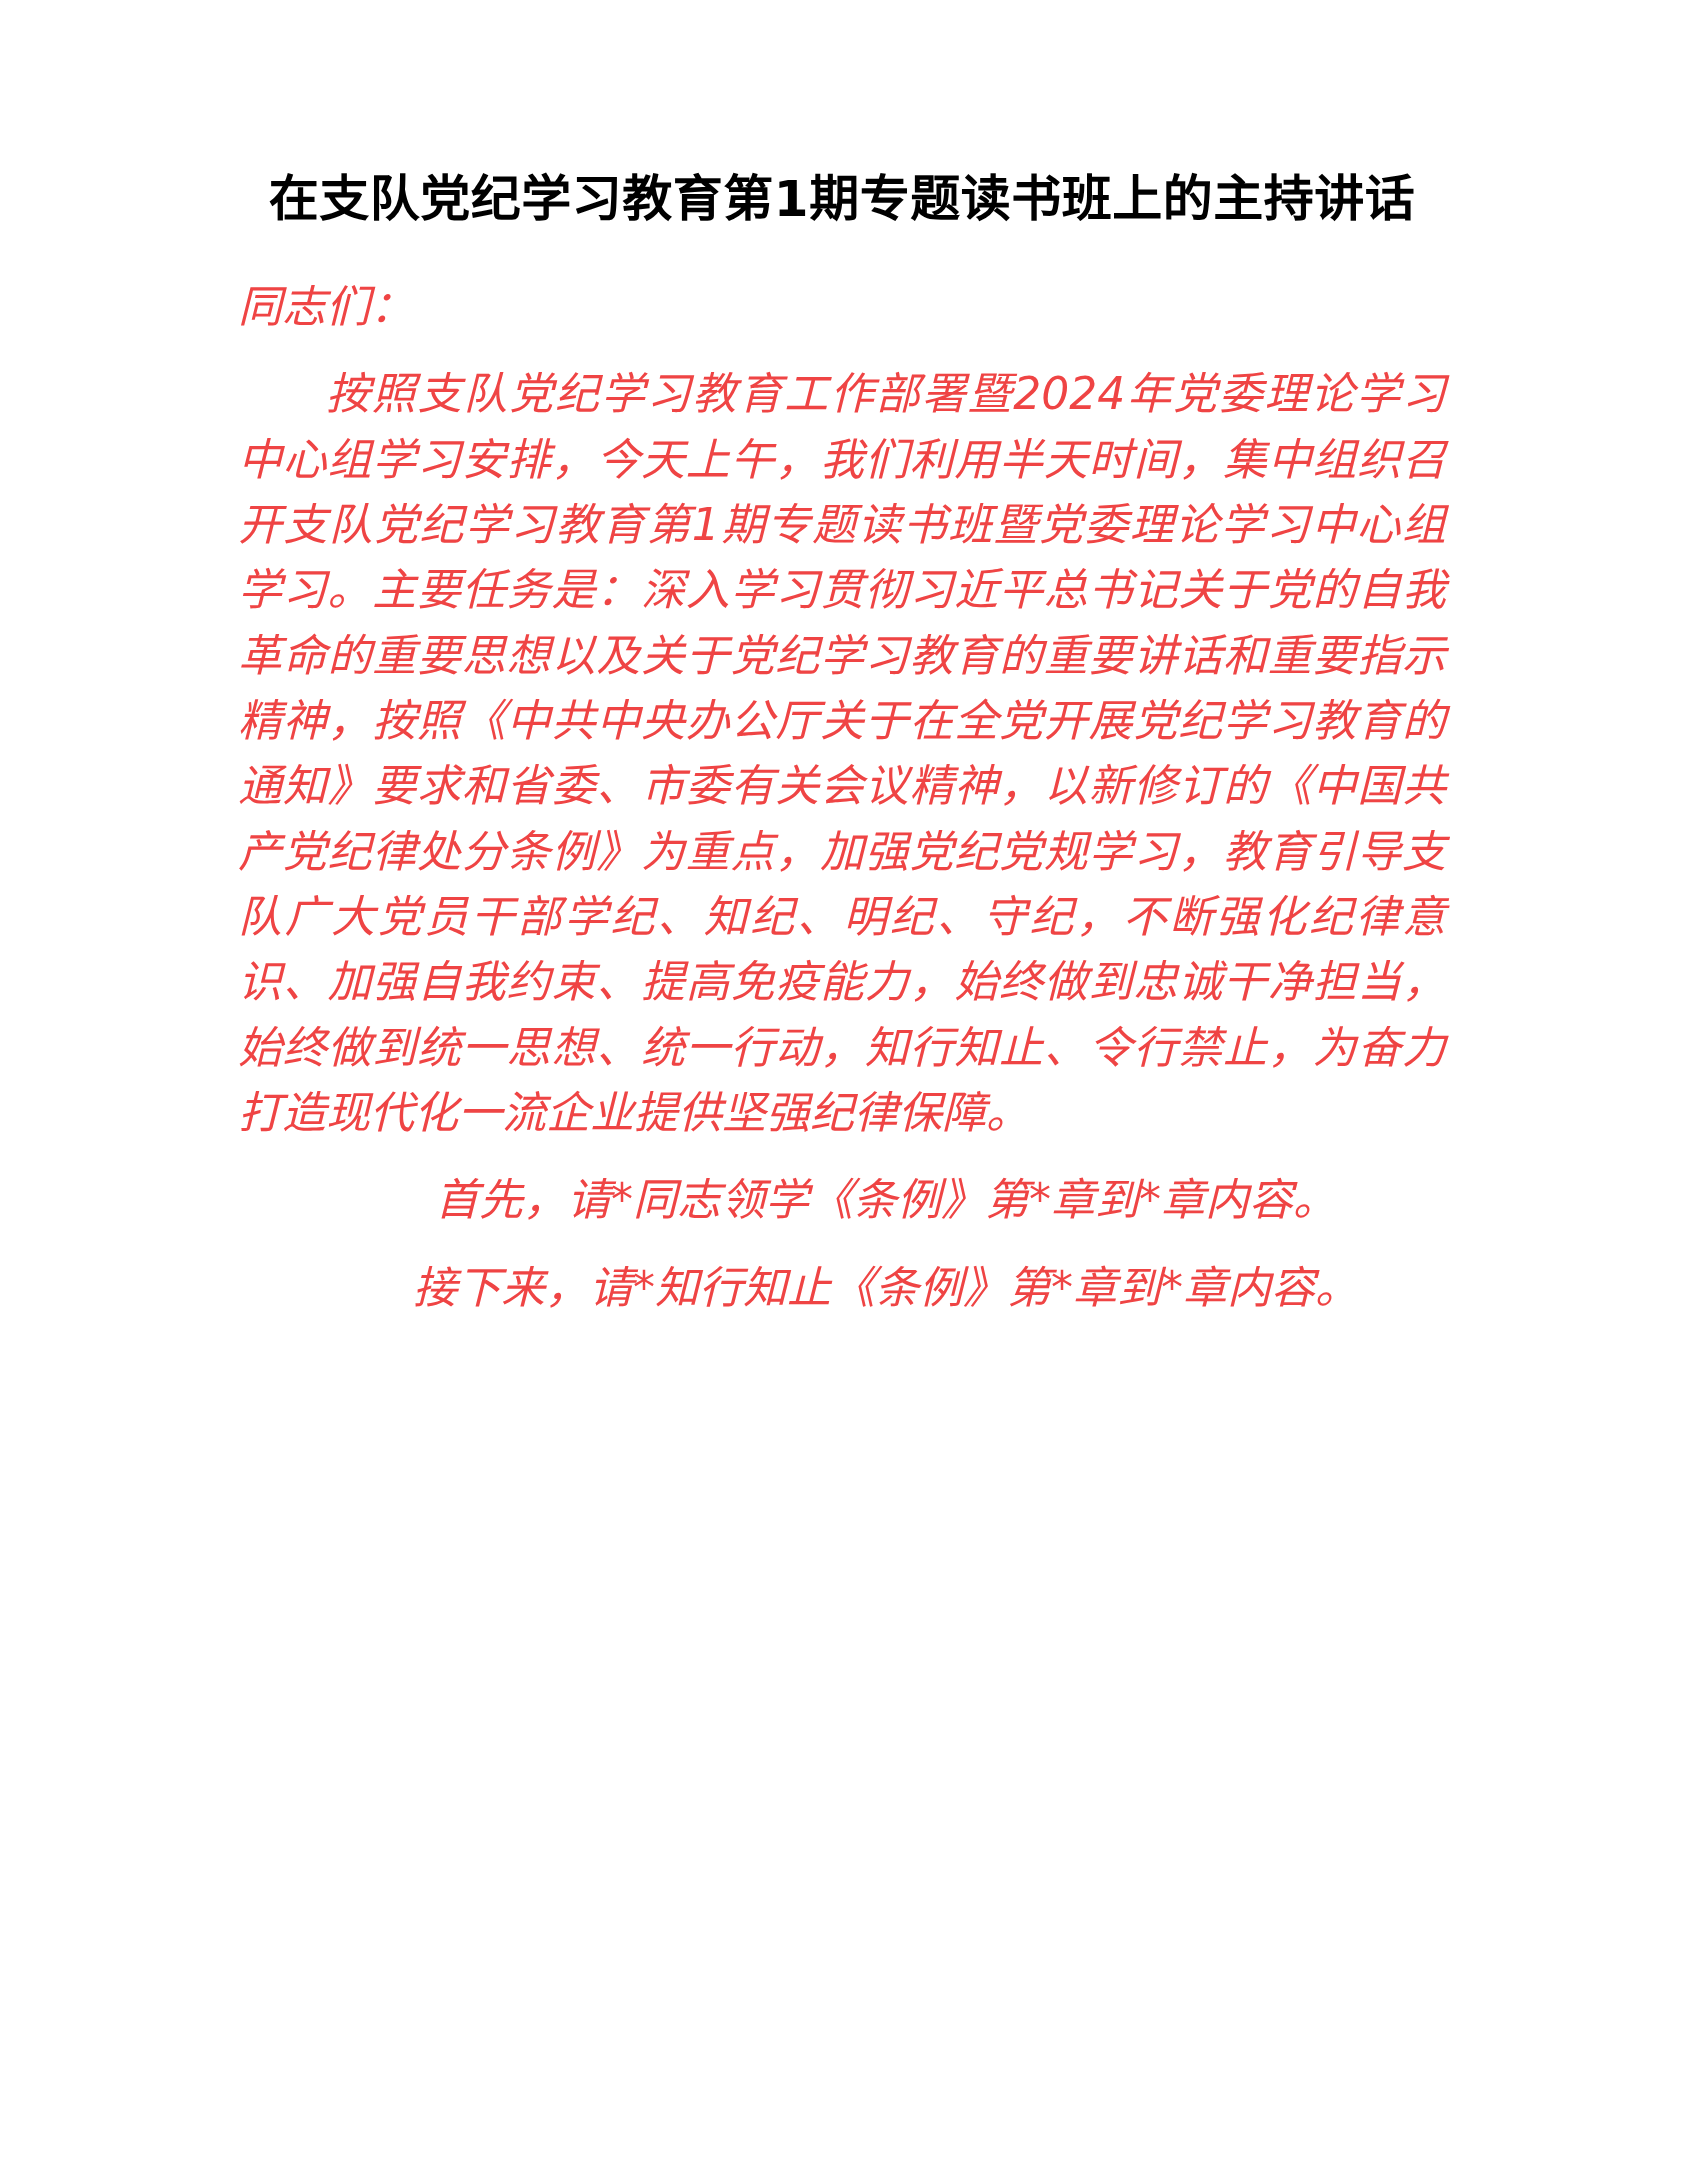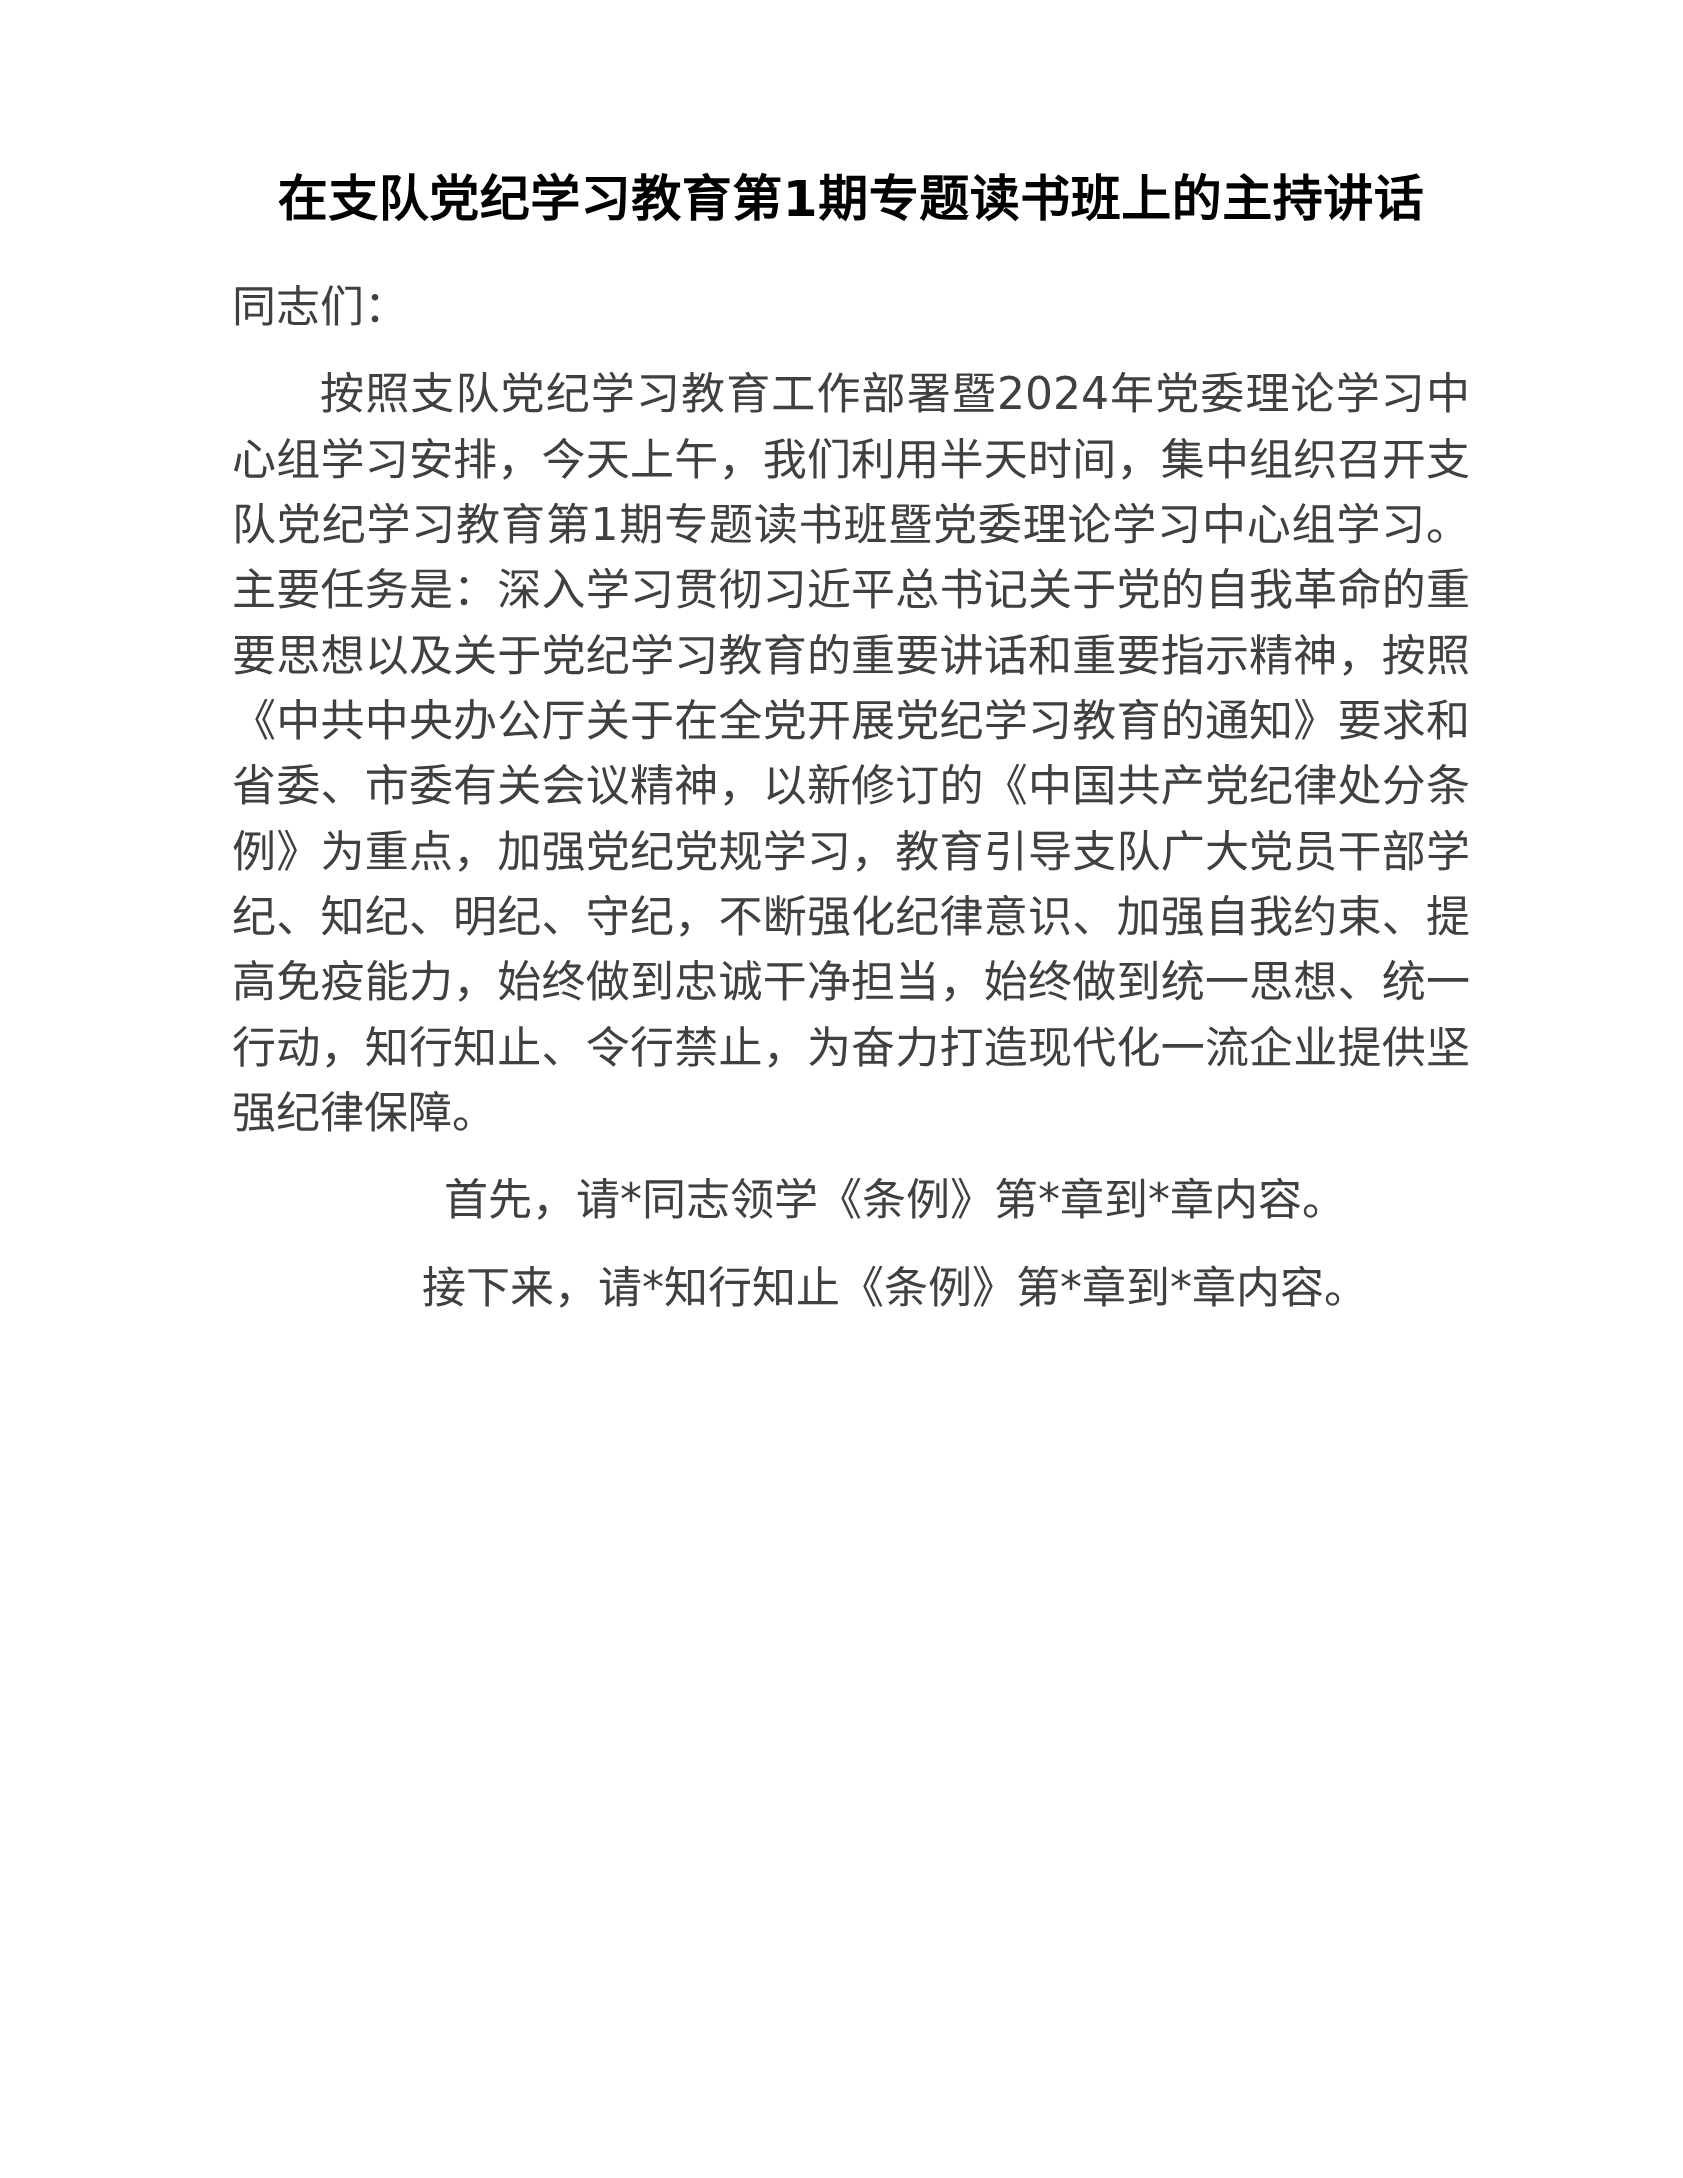--- a/index.html
+++ b/index.html
@@ -16,44 +16,45 @@
     position: relative;
     width: 1683px;
     height: 2178px;
     margin: 0 auto;
     background: #ffffff;
     overflow: hidden;
     box-sizing: border-box;
   }
   .content {
     position: absolute;
-    left: 232px;
+    left: 223px;
     top: 0;
     width: 1238px;
   }
   .doc-title {
     margin: 0;
     padding: 0;
     font-size: 50px;
     font-weight: 700;
     line-height: 1.32;
     text-align: center;
     letter-spacing: 0.5px;
     padding-top: 166px;
     color: #000000;
   }
   .para {
-    margin: 0;
+    margin: 15px;
     font-size: 44px;
     line-height: 1.485;
     text-align: justify;
     text-justify: inter-ideograph;
     text-indent: 2em;
-    color: #404040;
+    color: #ef4444;
     letter-spacing: 0px;
+    font-style: italic;
   }
   .para.salutation {
     text-indent: 0;
     margin-top: 42px;
   }
   .para.body-first {
     margin-top: 22px;
   }
   .para.agenda {
     margin-top: 22px;

